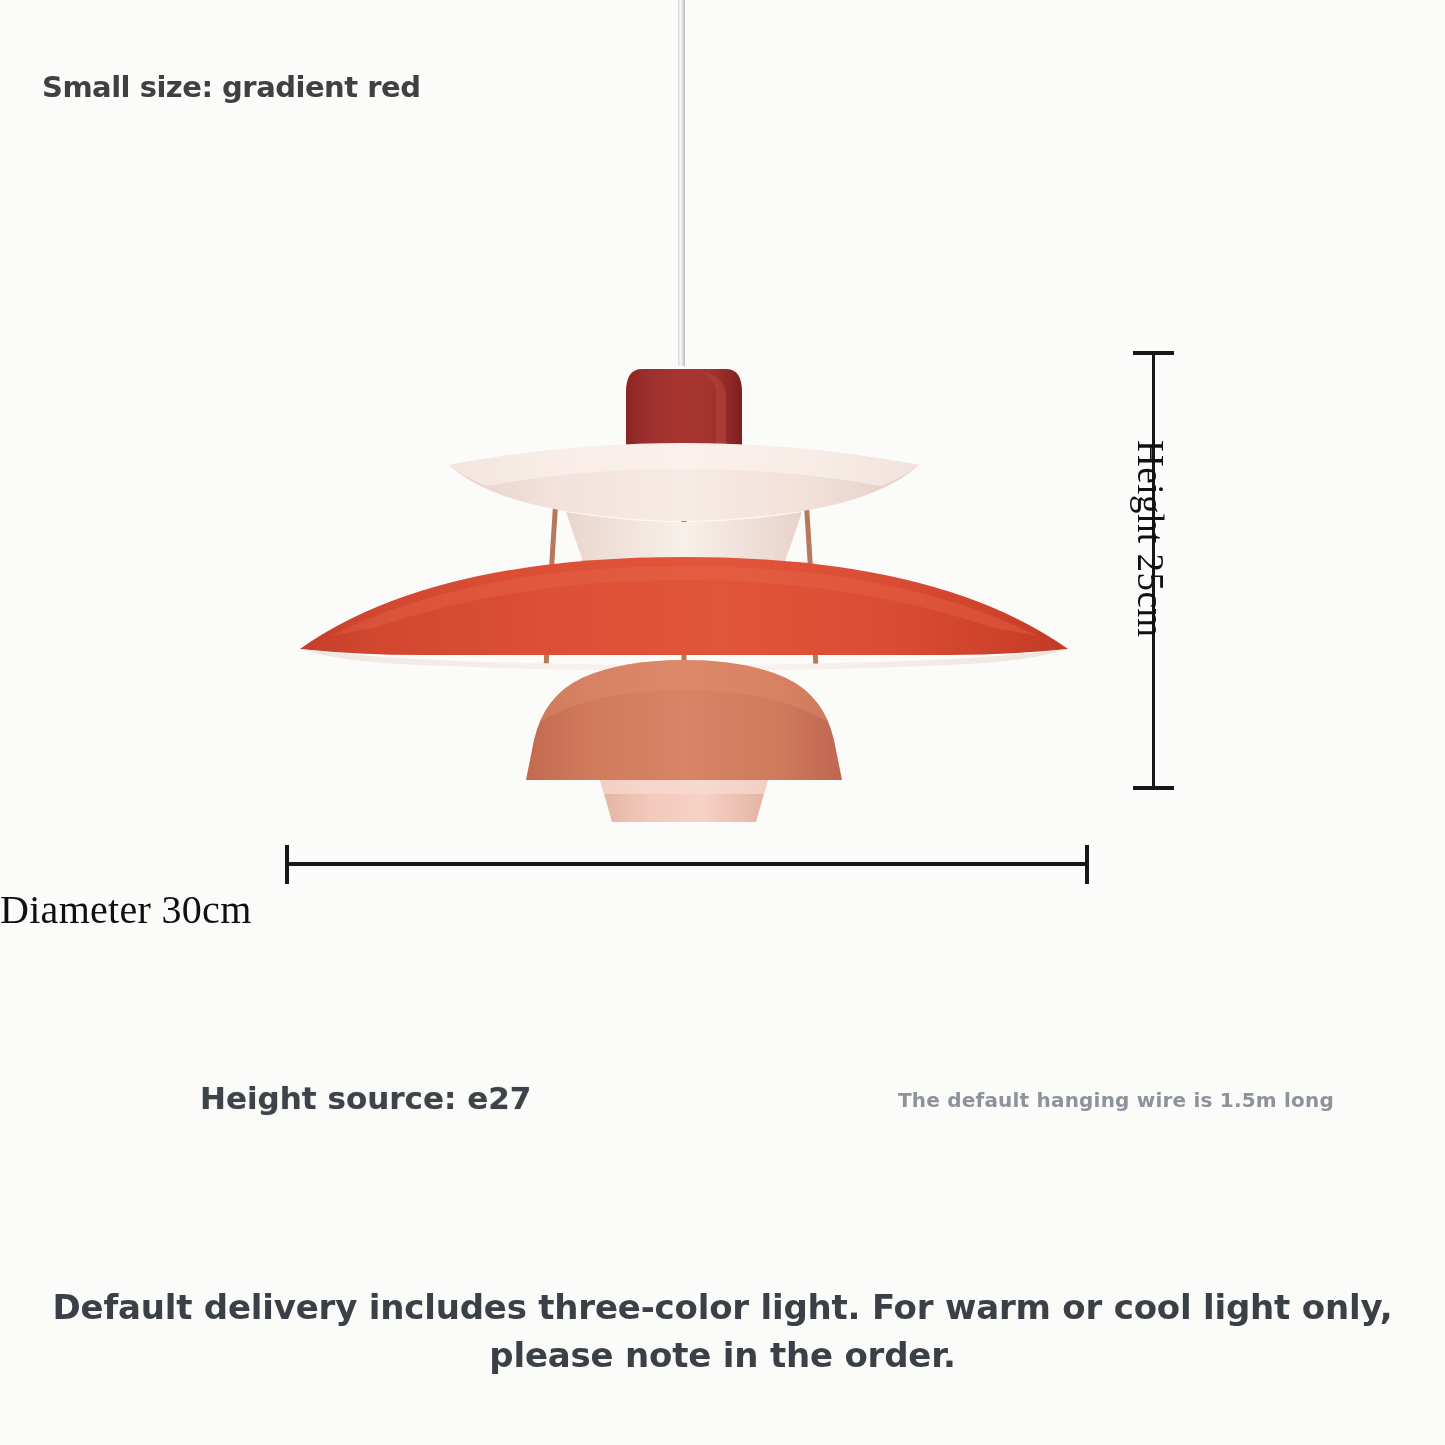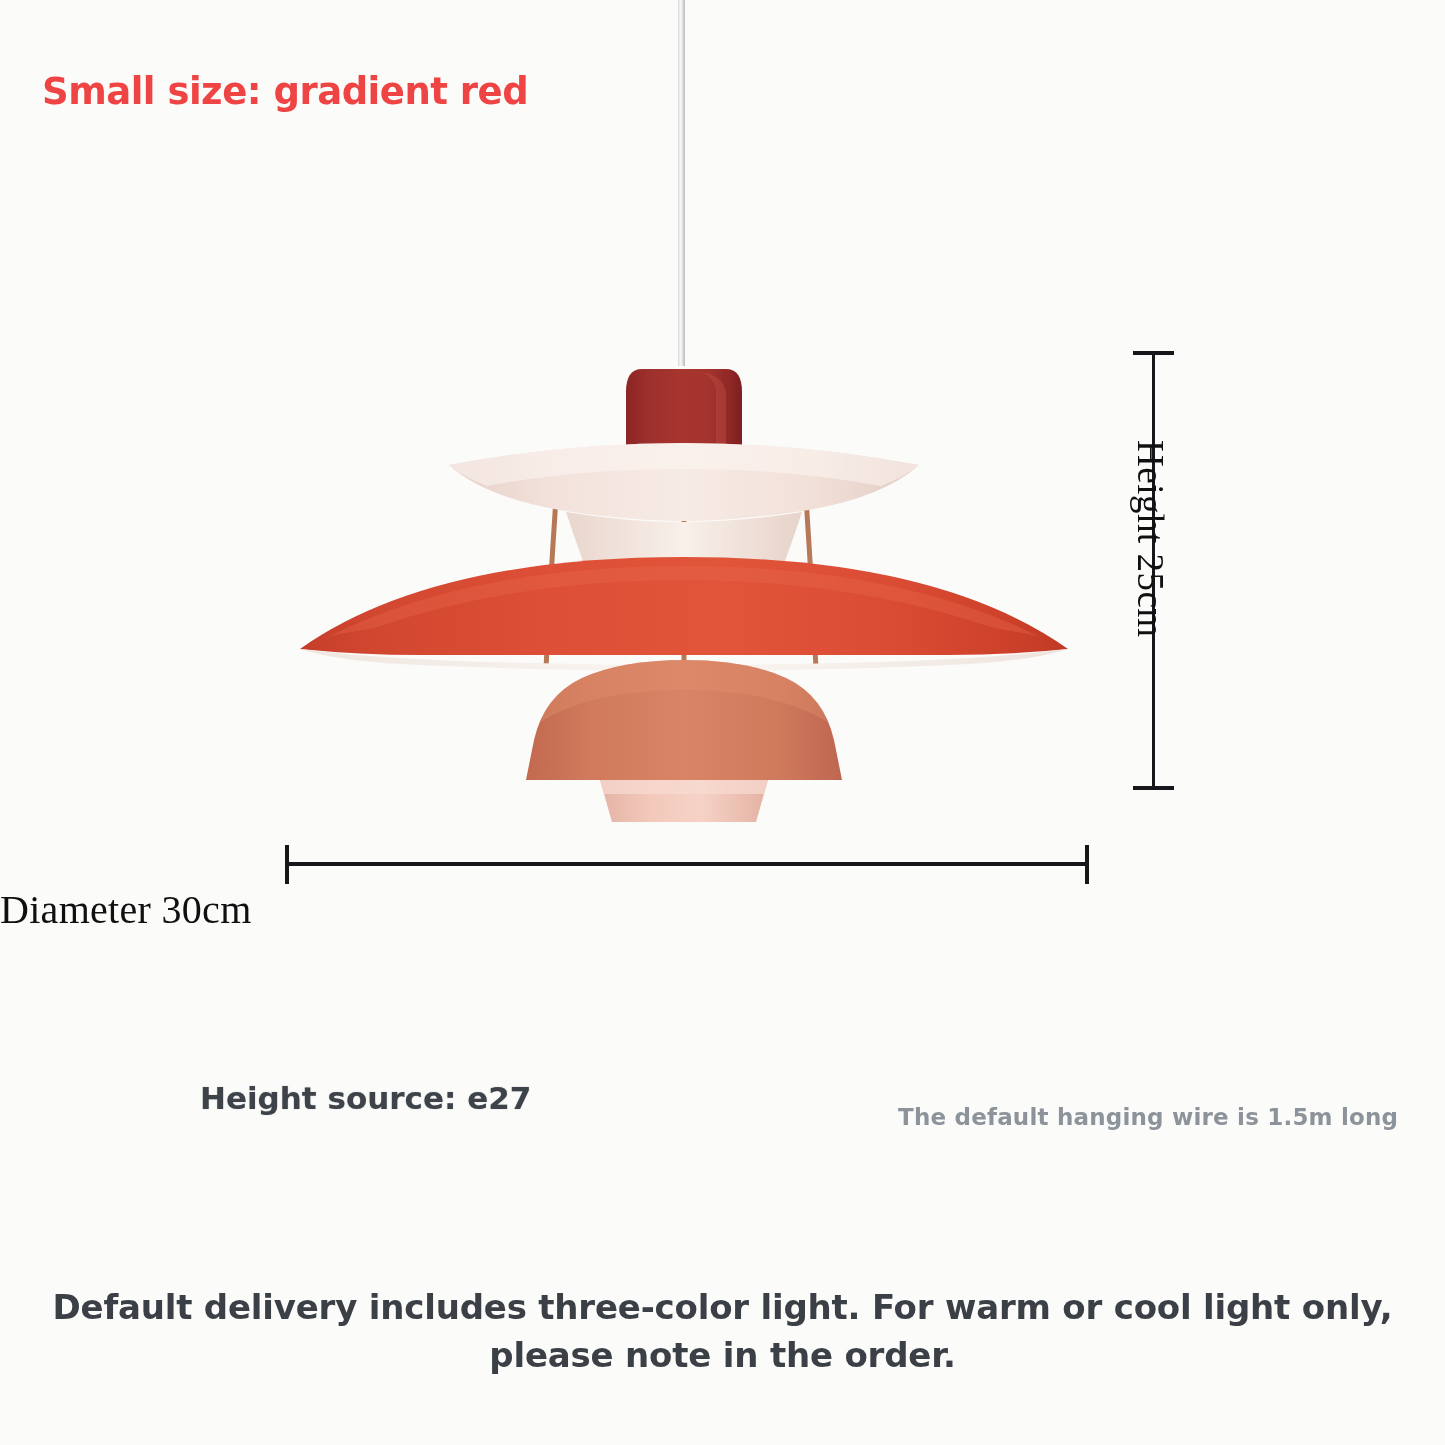--- a/index.html
+++ b/index.html
@@ -18,24 +18,24 @@
     position: absolute;
     inset: 0;
   }
 
   
   .title {
     position: absolute;
     left: 42px;
     top: 70px;
     font-family: "DejaVu Sans", sans-serif;
-    font-size: 37px;
+    font-size: 29px;
     font-weight: 700;
     letter-spacing: -0.5px;
-    color: #ef4444;
+    color: #404040;
     white-space: nowrap;
   }
 
   
   .lamp {
     position: absolute;
     left: 0;
     top: 0;
     width: 1445px;
     height: 1445px;
@@ -113,27 +113,26 @@
     font-weight: 600;
     color: #3d4348;
     white-space: nowrap;
     text-shadow: 0 0 1.2px rgba(120,126,132,0.55);
   }
   .spec-right {
     position: absolute;
     left: 898px;
     top: 1088px;
     font-family: "DejaVu Sans", sans-serif;
-    font-size: 23px;
+    font-size: 20px;
     font-weight: 700;
     color: #8d939a;
     white-space: nowrap;
     filter: blur(0.55px);
     letter-spacing: 0.2px;
-    margin-top: 16px;
   }
 
   
   .footer {
     position: absolute;
     left: 0;
     top: 1283px;
     width: 1445px;
     text-align: center;
     font-family: "DejaVu Sans", sans-serif;

